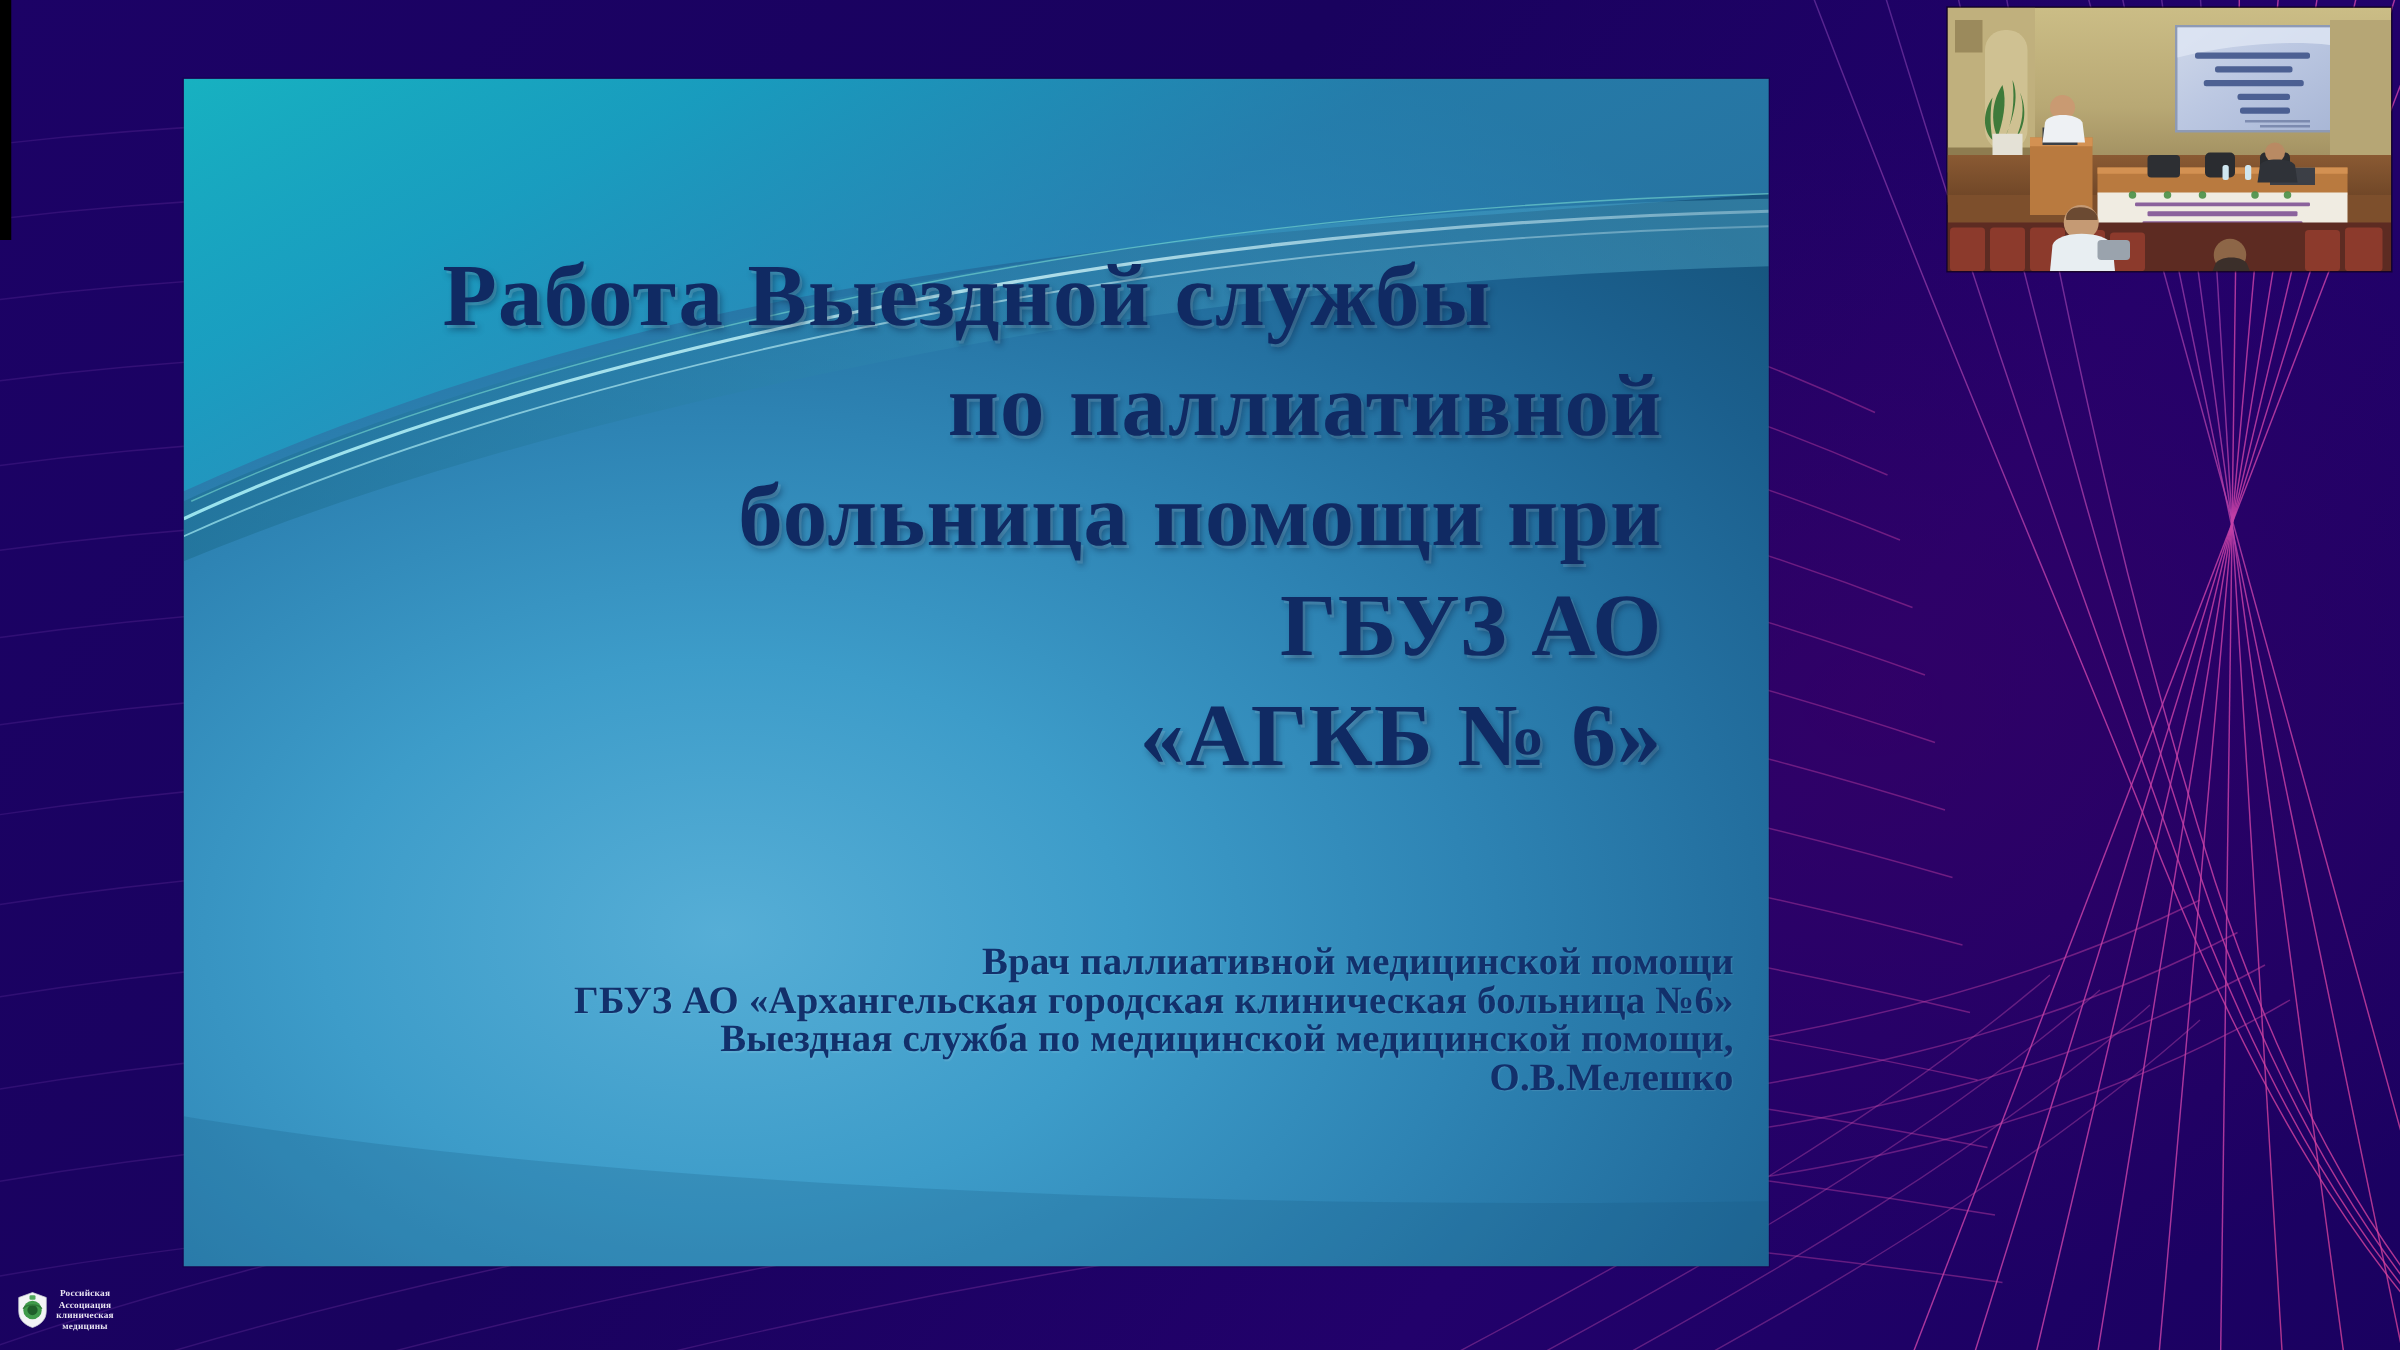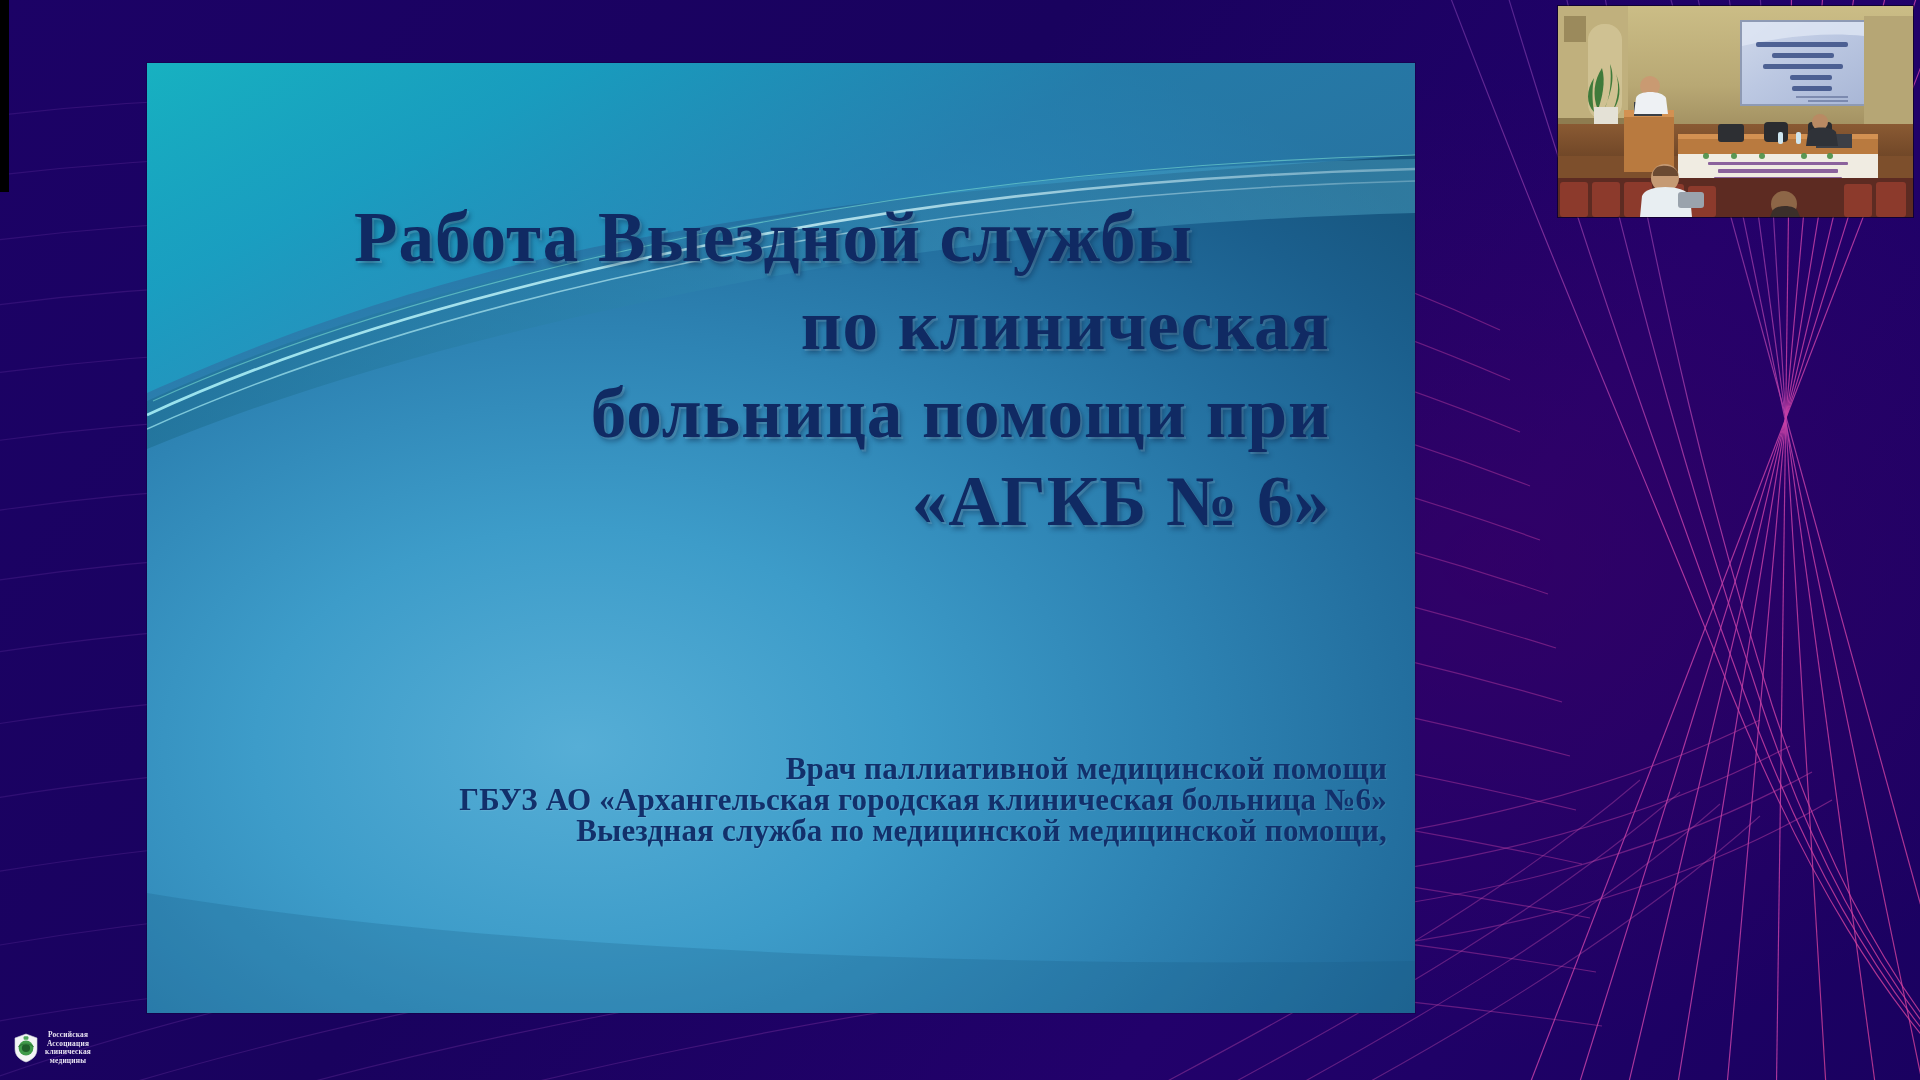--- a/index.html
+++ b/index.html
@@ -233,29 +233,31 @@
       <path d="M0,352 C150,282 340,226 570,180 C800,134 1040,112 1268,106" fill="none" stroke="url(#hair)" stroke-width="2.6"></path>
       <path d="M0,366 C155,296 346,238 578,192 C808,146 1044,124 1268,118" fill="none" stroke="url(#hair)" stroke-width="1.5" opacity="0.75"></path>
       <path d="M6,338 C160,268 350,212 580,166 C812,120 1046,98 1268,92" fill="none" stroke="#7fe3d6" stroke-width="1.1" opacity="0.55"></path>
 
       <path d="M0,830 C300,880 760,906 1268,898 L1268,950 L0,950 Z" fill="#18587f" opacity="0.22"></path>
     </svg>
 
     <div class="slide-inner">
       <div class="title-block">
         <div class="title-line l1">Работа Выездной службы</div>
-        <div class="title-line">по клиническая</div>
+        <div class="title-line">по паллиативной</div>
         <div class="title-line">больница помощи при</div>
+        <div class="title-line">ГБУЗ АО</div>
         <div class="title-line">«АГКБ № 6»</div>
       </div>
 
       <div class="credits-block">
         <div class="credit-line">Врач паллиативной медицинской помощи</div>
         <div class="credit-line">ГБУЗ АО «Архангельская городская клиническая больница №6»</div>
         <div class="credit-line">Выездная служба по медицинской медицинской помощи,</div>
+        <div class="credit-line">О.В.Мелешко</div>
       </div>
     </div>
   </div>
 
   <div id="pip">
     <svg class="pip-svg" viewBox="0 0 355 211" preserveAspectRatio="none">
       <defs>
         <linearGradient id="wall" x1="0" y1="0" x2="0" y2="1">
           <stop offset="0%" stop-color="#cbbd86"></stop>
           <stop offset="60%" stop-color="#b8a874"></stop>

